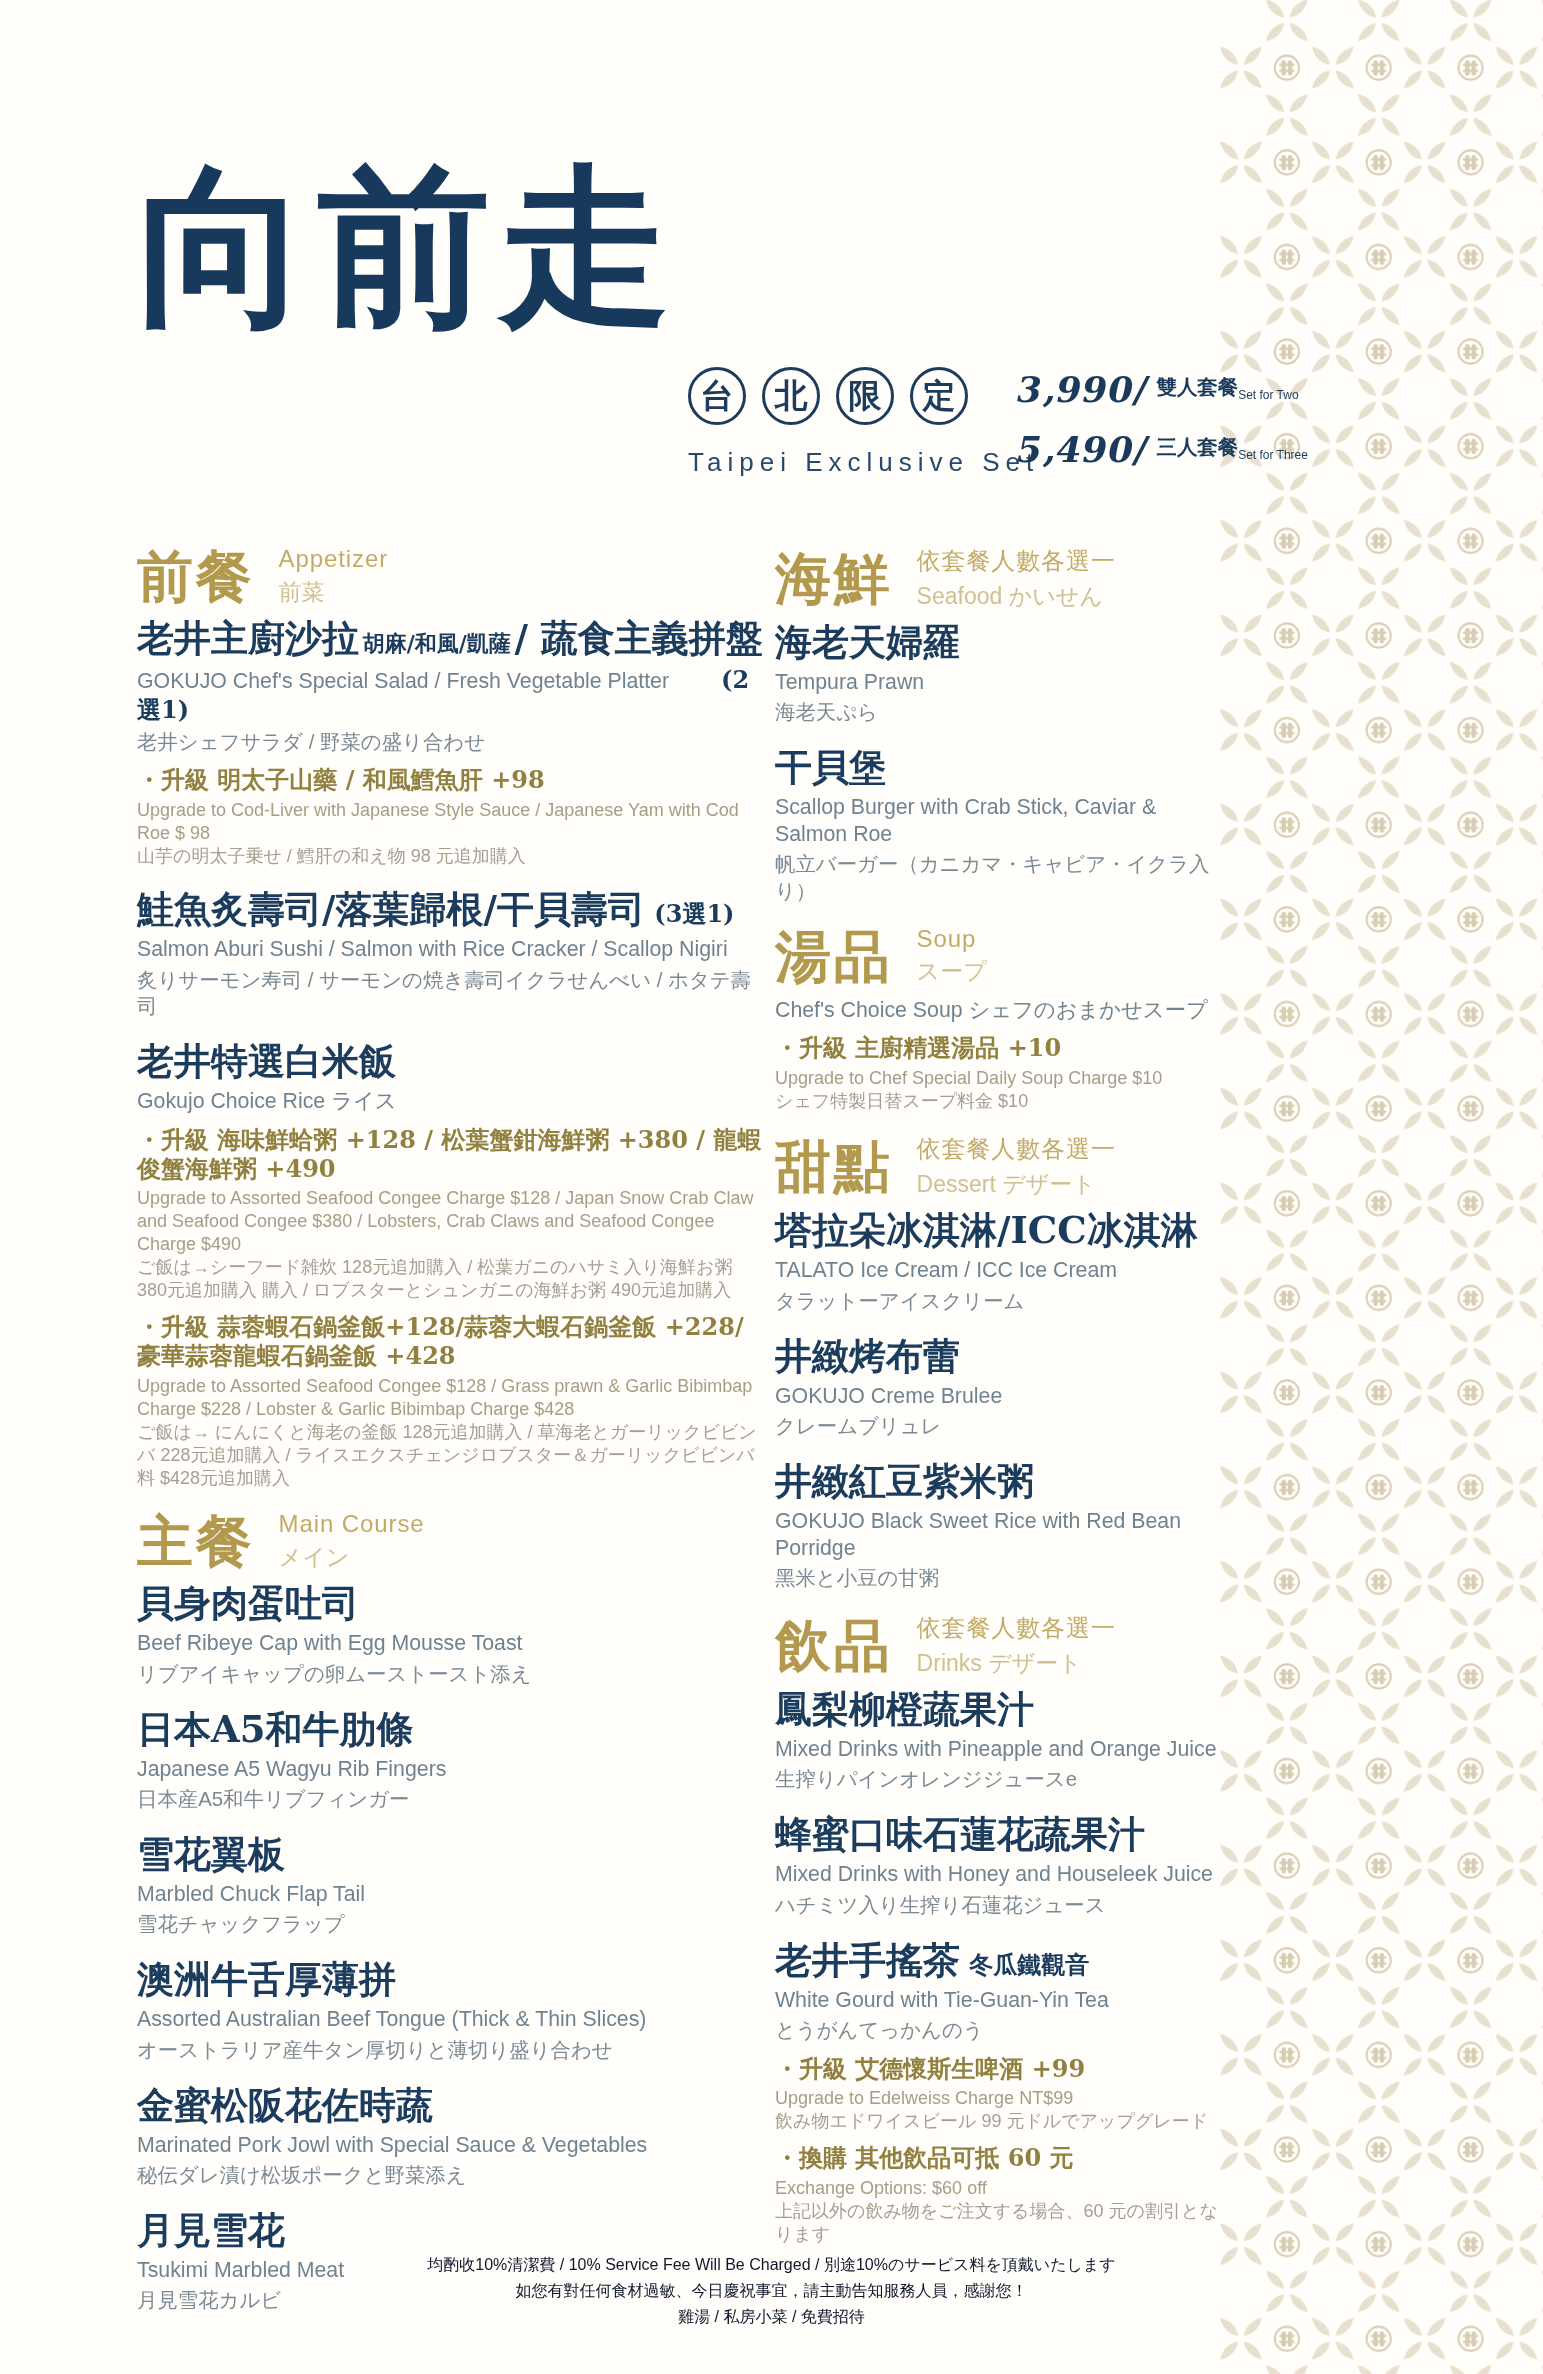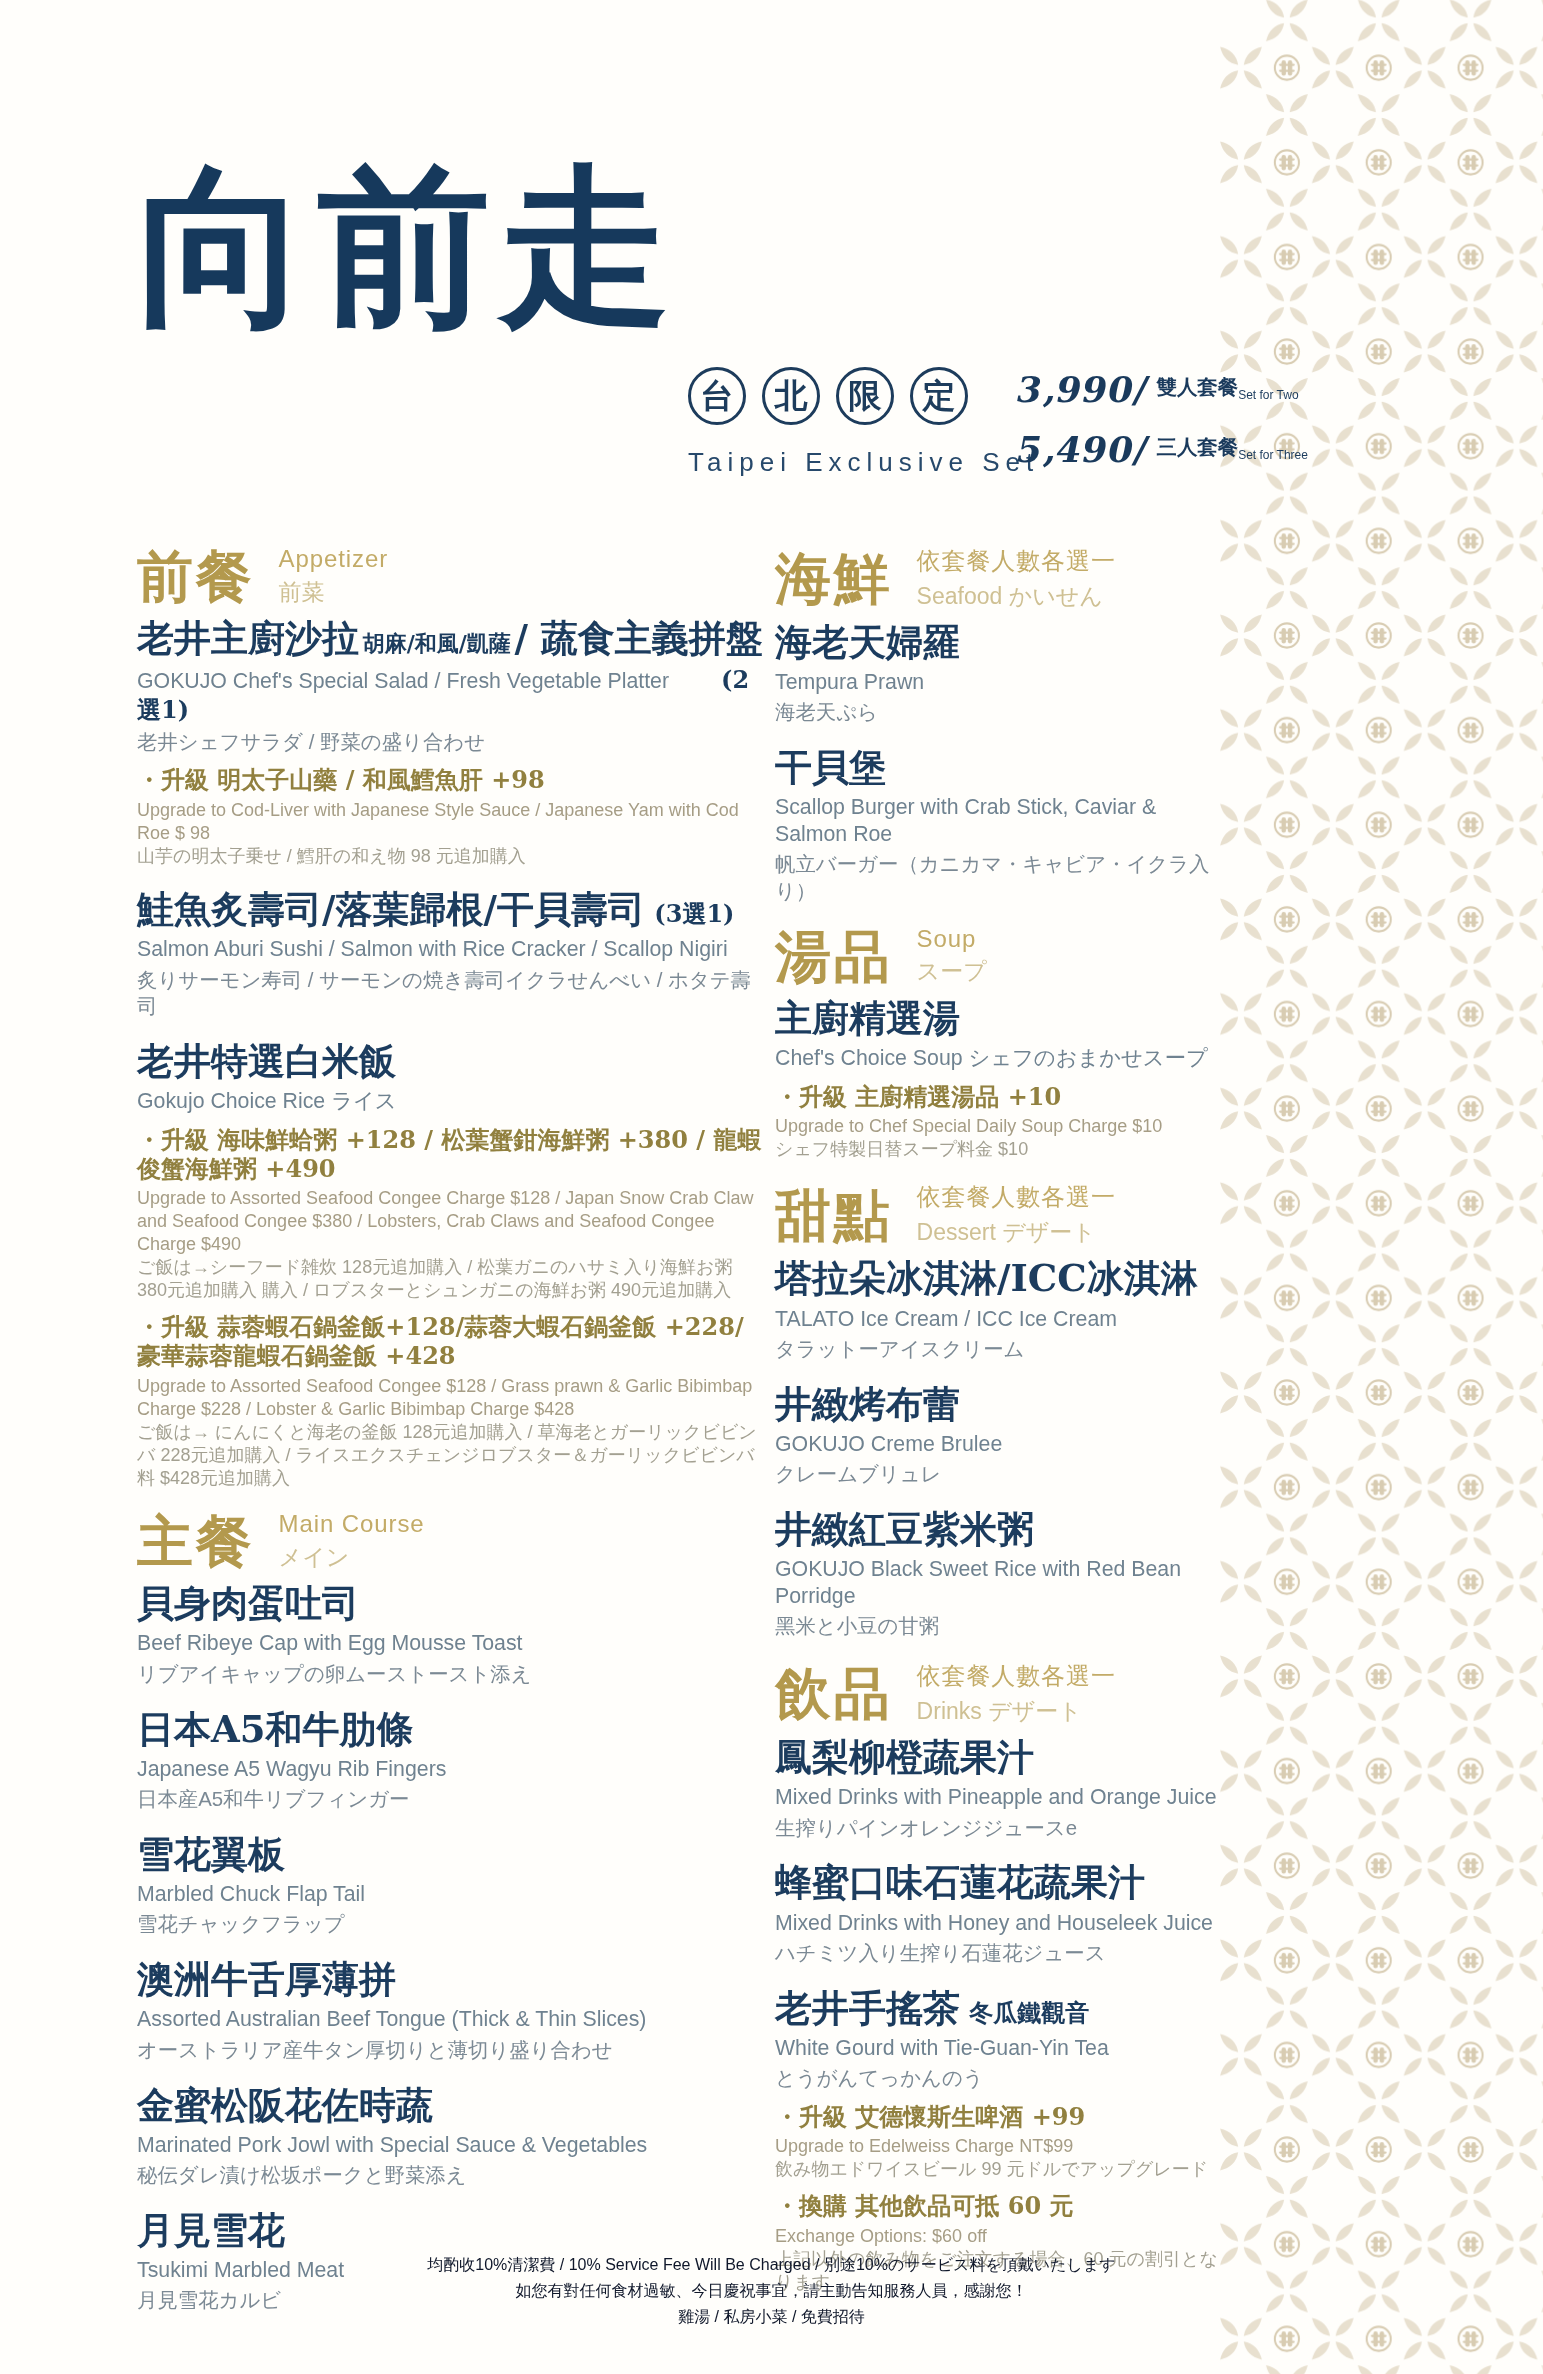--- a/index.html
+++ b/index.html
@@ -298,23 +298,20 @@
   <section class="menu-section">
     <div class="sec-head">
       <span class="sec-zh">湯品</span>
       <span class="sec-sub">
         <span class="sub1">Soup</span>
         <span class="sub2">スープ</span>
       </span>
     </div>
     <div class="sec-items">
   <div class="menu-item">
-    <div class="item-title-line">
-      <span class="t-main">主廚精選湯</span>
-    </div>
     <div class="desc-line">
       <span class="d-en">Chef's Choice Soup シェフのおまかせスープ</span>
     </div>
 
     <div class="upgrades">
   <div class="upgrade">
     <div class="u-label">・升級 主廚精選湯品 +10</div>
     <div class="u-en">Upgrade to Chef Special Daily Soup Charge $10</div>
     <div class="u-jp">シェフ特製日替スープ料金 $10</div>
   </div>

